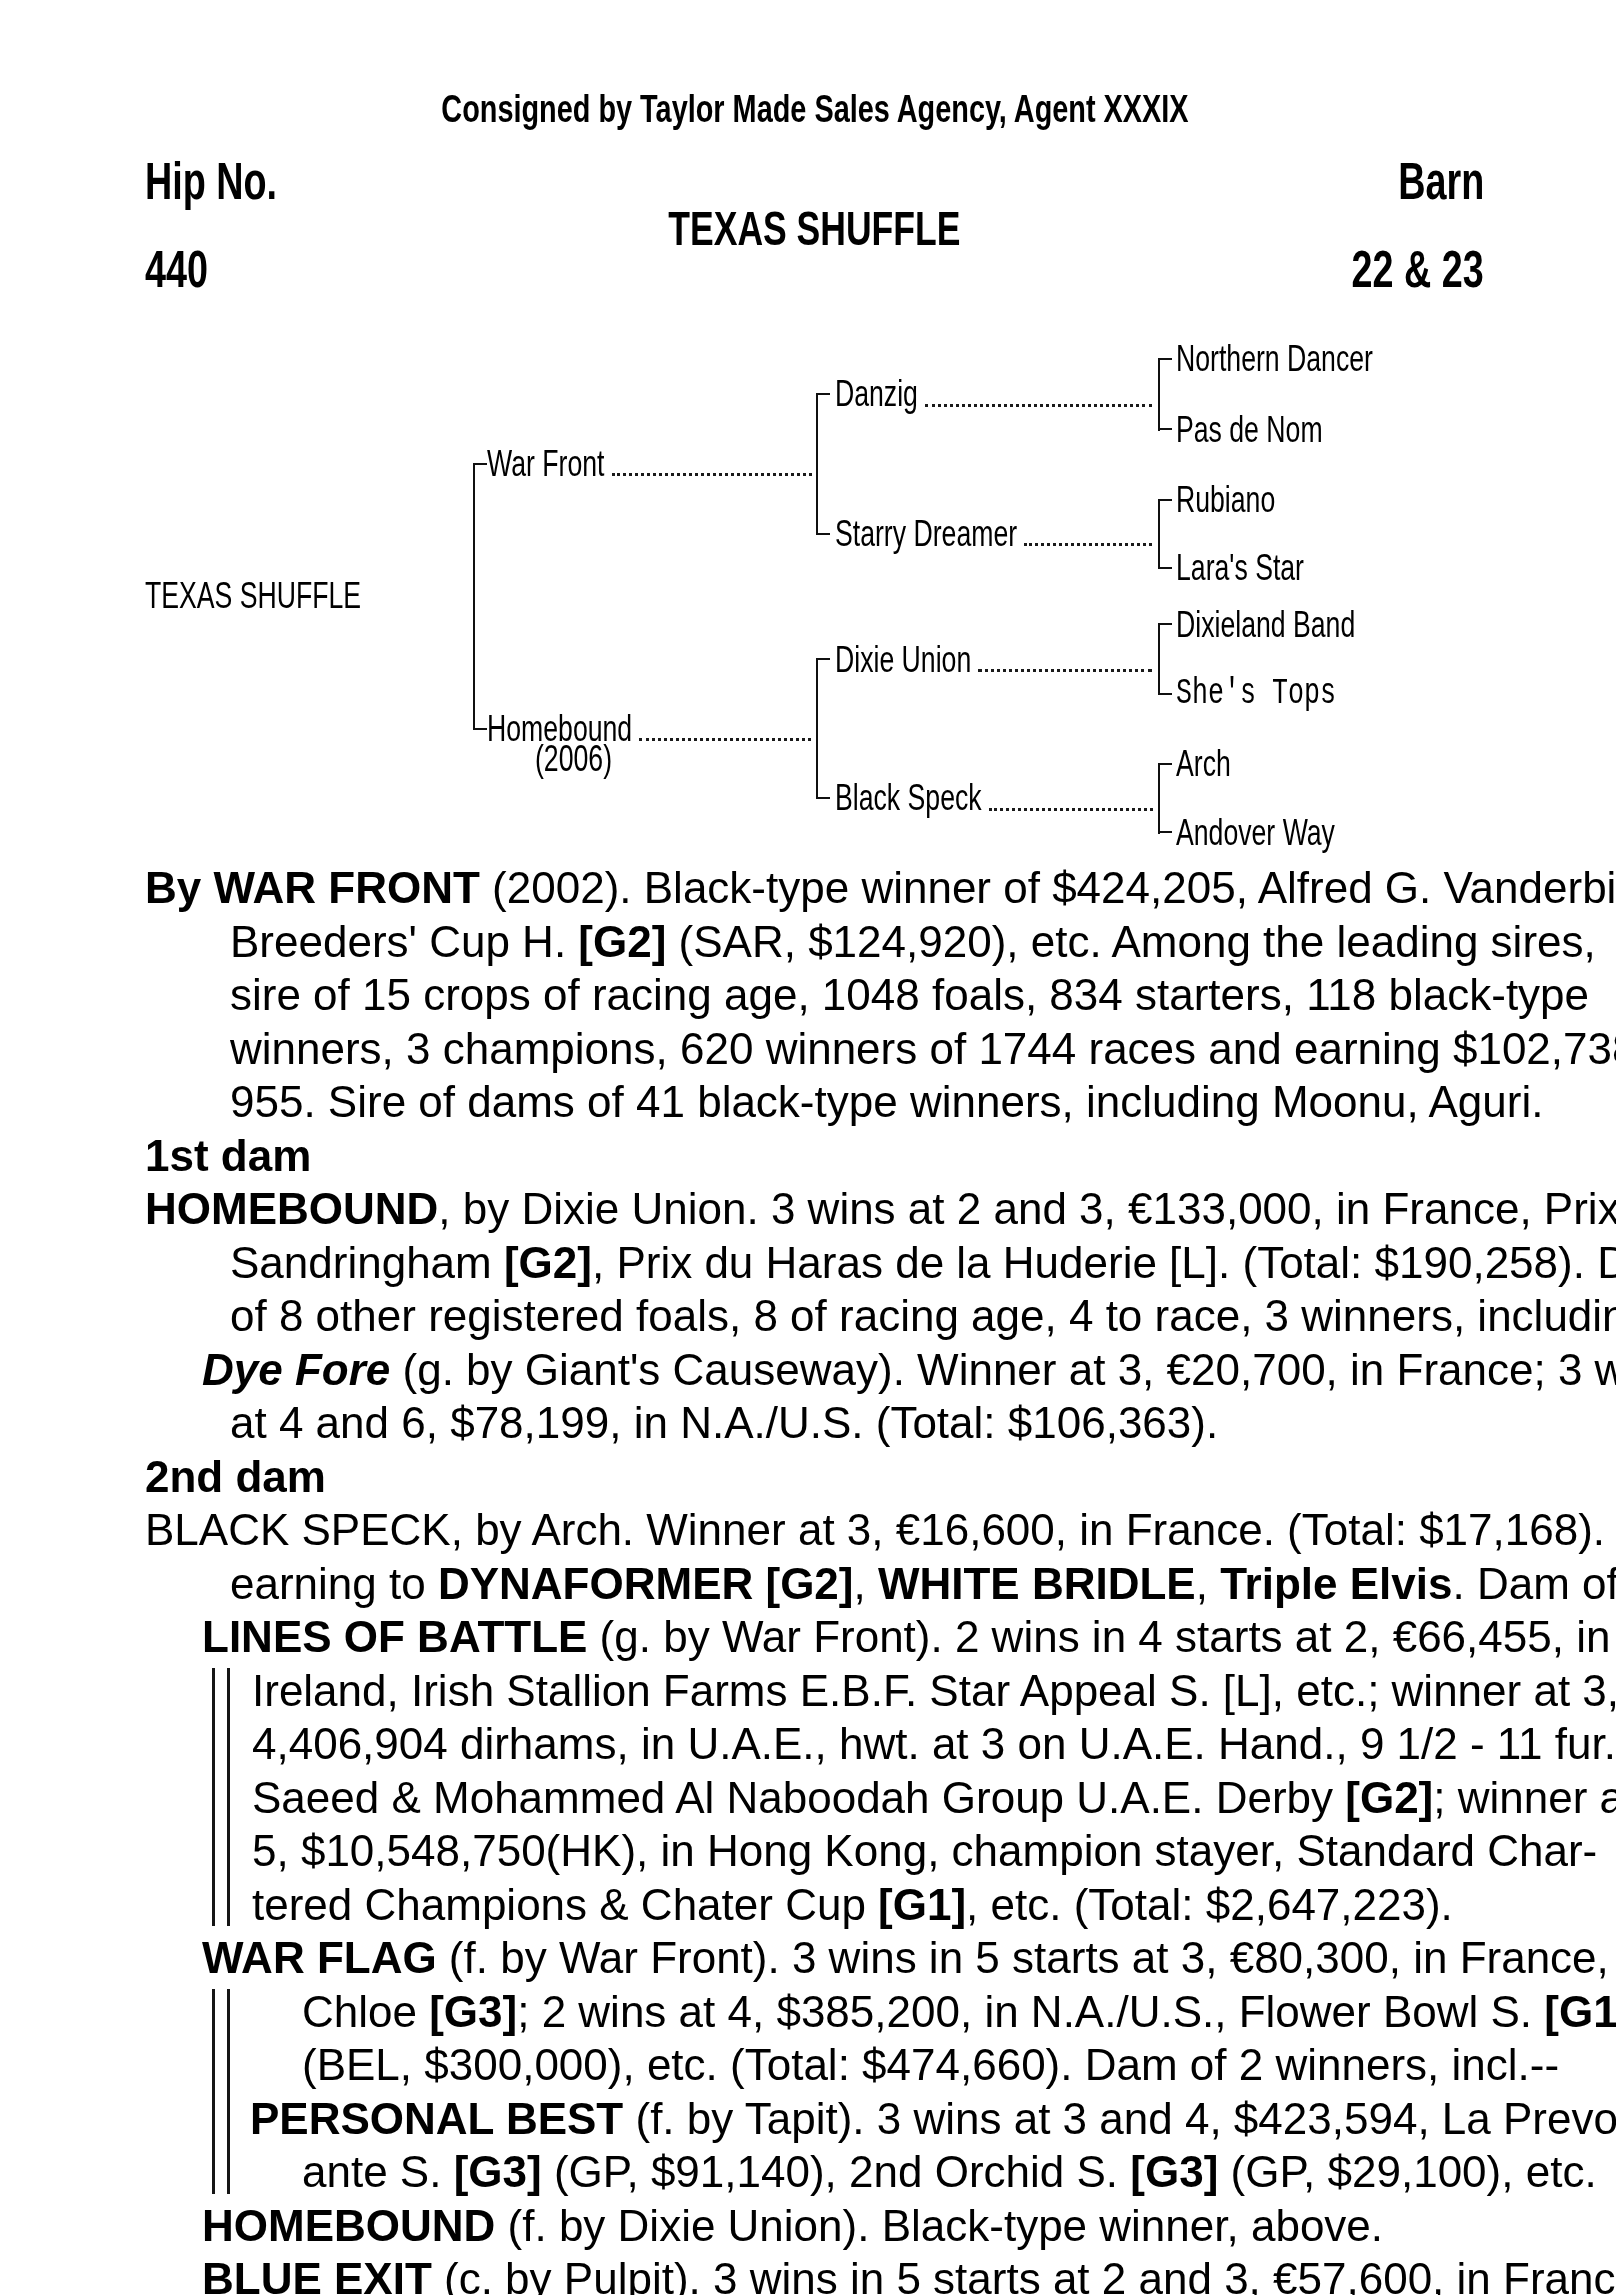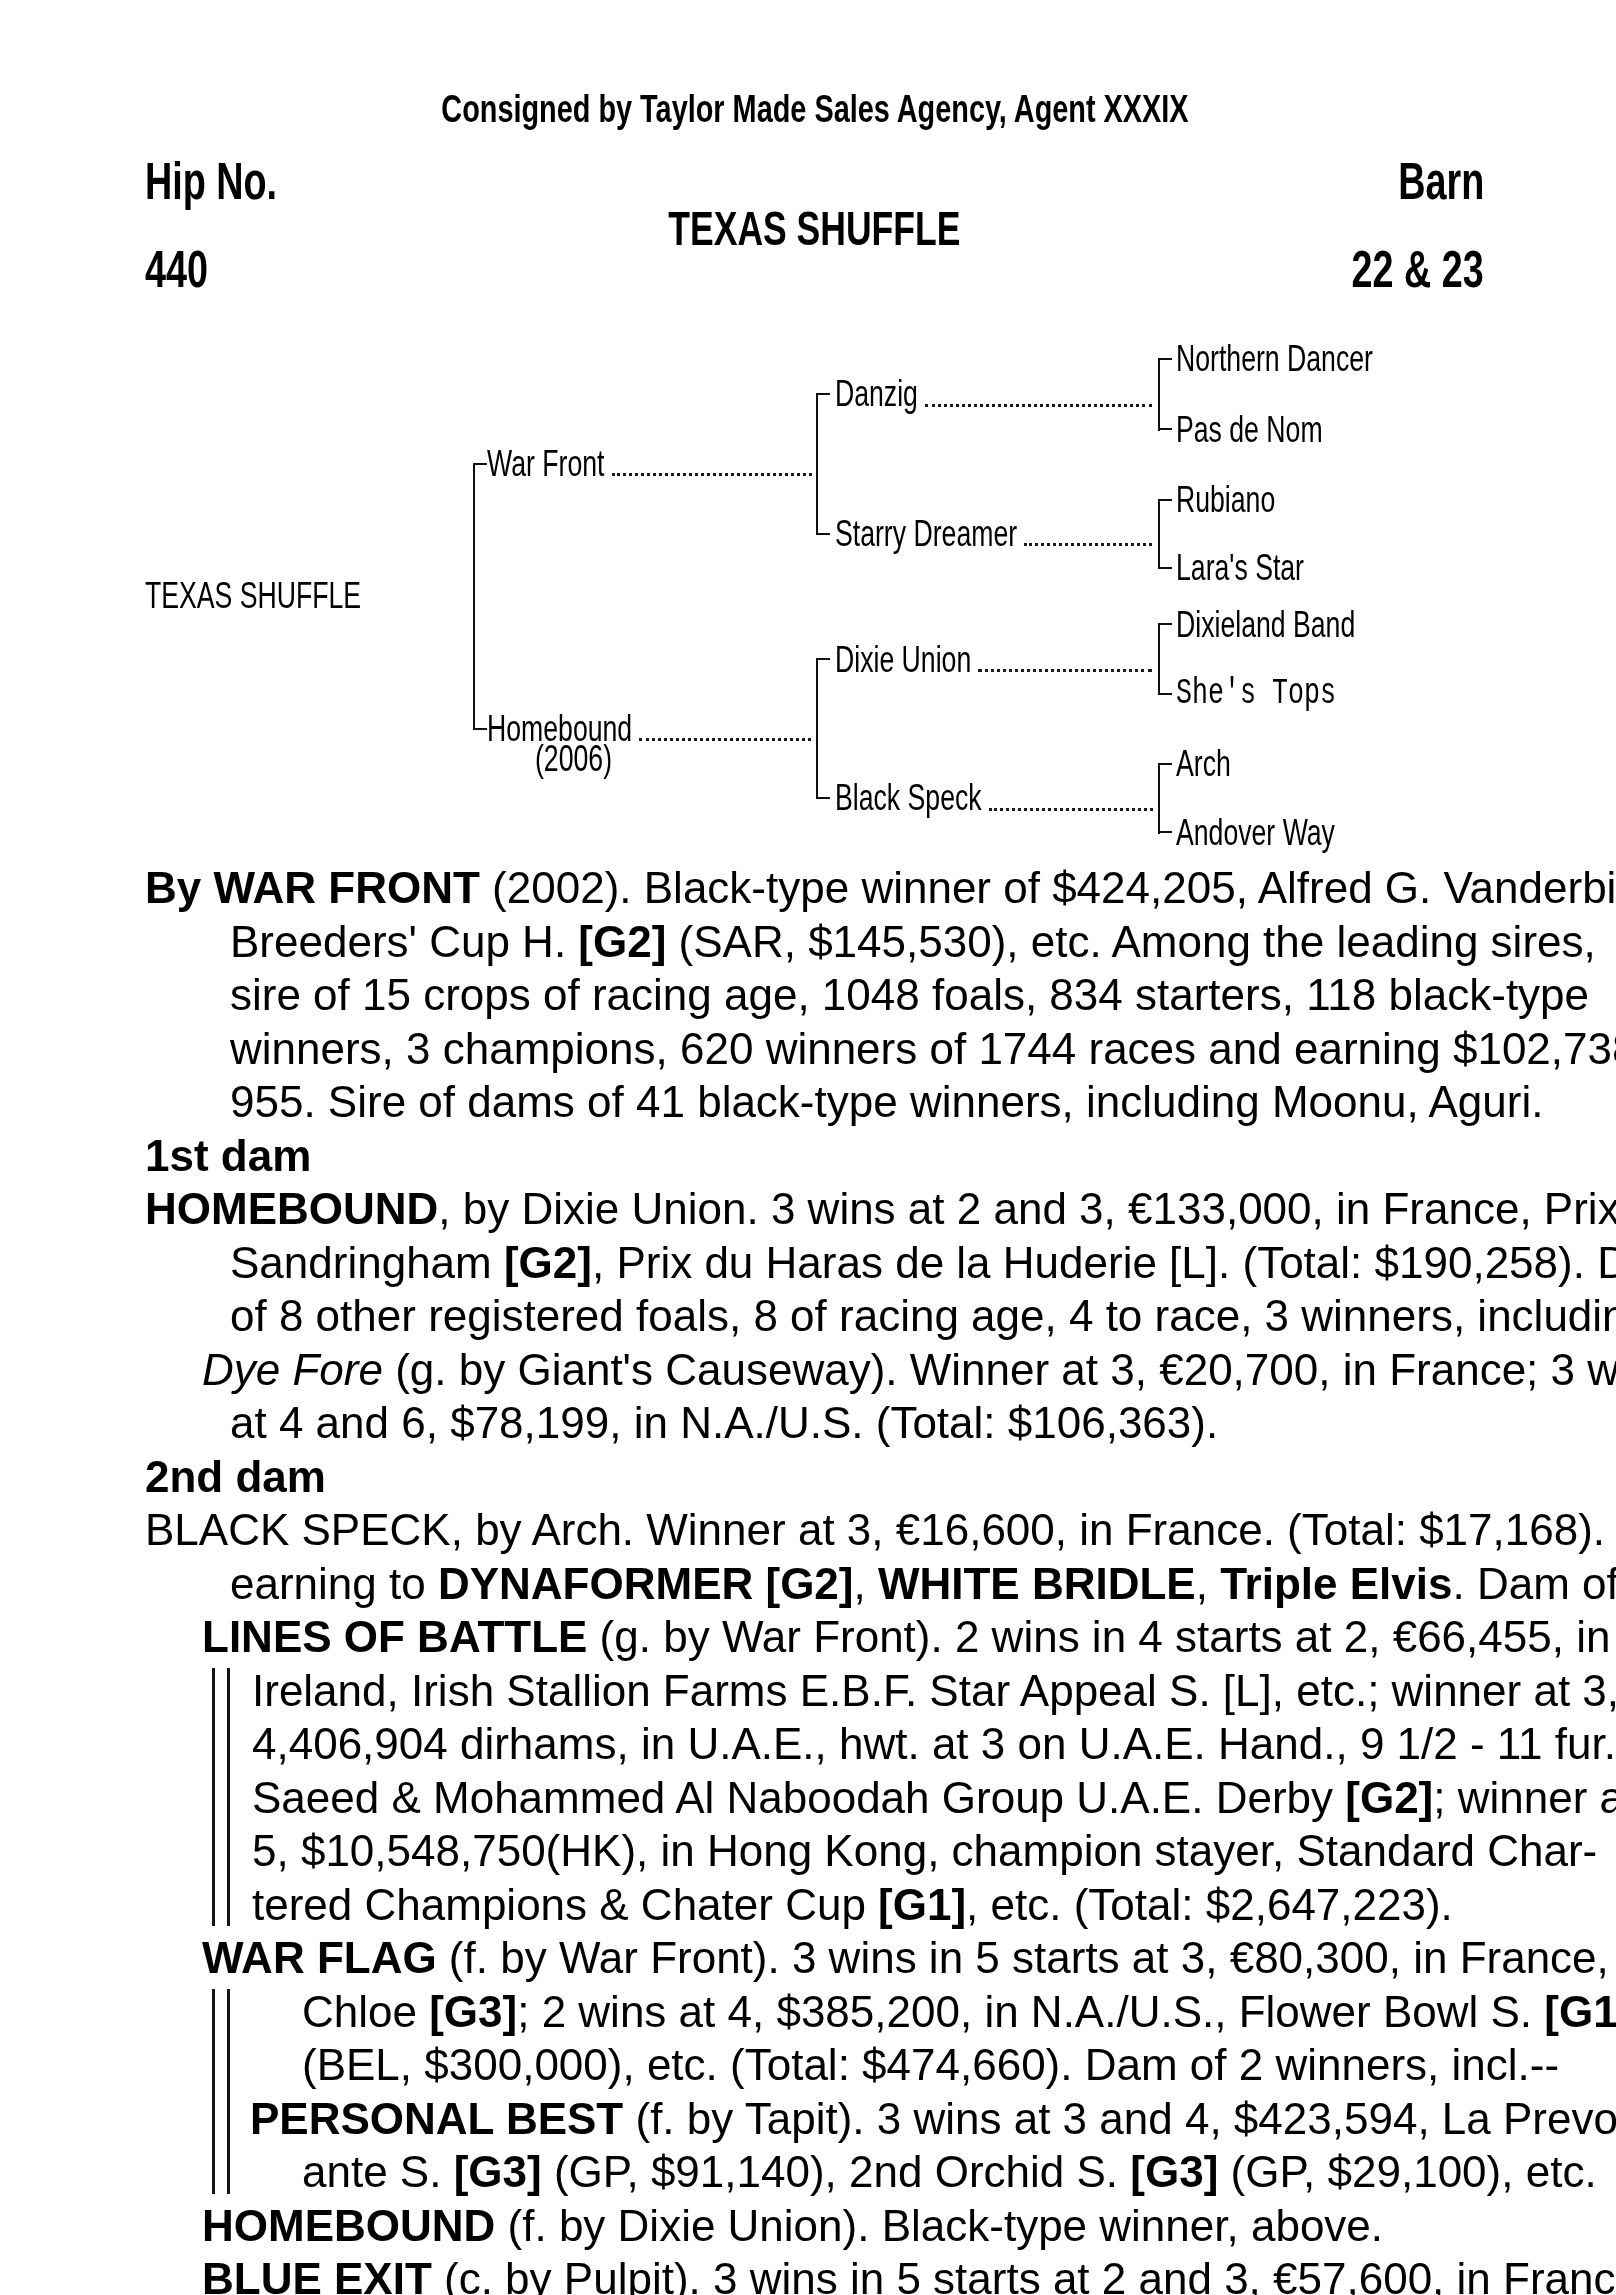--- a/index.html
+++ b/index.html
@@ -19,21 +19,21 @@
   
   .ped-label{position:absolute;font-size:36px;line-height:39px;white-space:nowrap;}
   .ped-label .cxl{transform:scaleX(0.74);}
   .vline{position:absolute;width:2.3px;background:#101010;}
   .tick{position:absolute;height:2.3px;background:#101010;}
   .leader{position:absolute;height:6.4px;border-bottom:3.7px dotted #1a1a1a;}
   
   .ln{position:absolute;font-size:44px;line-height:53px;white-space:nowrap;}
   .ln>span{display:inline;}
   .lnin{display:inline-block;transform:scaleX(0.74);transform-origin:0 50%;white-space:nowrap;}
-  .b{font-weight:bold;} .i{font-style:italic;}
+  .b{font-weight:bold;} .i{font-style:italic;font-weight:bold;}
   .ind-margin{left:145px;} .ind-hang{left:230px;} .ind-produce{left:202px;}
   .ind-pcont{left:252px;} .ind-sub{left:250px;} .ind-subcont{left:302px;}
   .bar{position:absolute;width:2.8px;background:#151515;}
 </style>
 </head>
 <body>
 
 <div class="page">
 
   <div class="hdr-center consigned" style="position:absolute;">
@@ -100,21 +100,21 @@
       <div class="vline" style="left: 1158px; top: 623px; height: 72px;"></div>
       <div class="tick" style="left: 1158px; top: 623px; width: 13.8px;"></div>
       <div class="tick" style="left: 1158px; top: 693px; width: 13.8px;"></div>
       <div class="vline" style="left: 1158px; top: 763px; height: 71px;"></div>
       <div class="tick" style="left: 1158px; top: 763px; width: 13.8px;"></div>
       <div class="tick" style="left: 1158px; top: 831px; width: 13.8px;"></div>
     </div>
 
   <div id="bodytext">
       <div class="ln ind-margin" style="top: 861px;"><span class="lnin"><span class="b">By WAR FRONT</span><span> (2002). Black-type winner of $424,205, Alfred G. Vanderbilt</span></span></div>
-      <div class="ln ind-hang" style="top: 915px;"><span class="lnin"><span>Breeders' Cup H. </span><span class="b">[G2]</span><span> (SAR, $145,530), etc. Among the leading sires,</span></span></div>
+      <div class="ln ind-hang" style="top: 915px;"><span class="lnin"><span>Breeders' Cup H. </span><span class="b">[G2]</span><span> (SAR, $124,920), etc. Among the leading sires,</span></span></div>
       <div class="ln ind-hang" style="top: 968px;"><span class="lnin"><span>sire of 15 crops of racing age, 1048 foals, 834 starters, 118 black-type</span></span></div>
       <div class="ln ind-hang" style="top: 1022px;"><span class="lnin"><span>winners, 3 champions, 620 winners of 1744 races and earning $102,738,-</span></span></div>
       <div class="ln ind-hang" style="top: 1075px;"><span class="lnin"><span>955. Sire of dams of 41 black-type winners, including Moonu, Aguri.</span></span></div>
       <div class="ln ind-margin" style="top: 1129px;"><span class="lnin"><span class="b">1st dam</span></span></div>
       <div class="ln ind-margin" style="top: 1182px;"><span class="lnin"><span class="b">HOMEBOUND</span><span>, by Dixie Union. 3 wins at 2 and 3, €133,000, in France, Prix de</span></span></div>
       <div class="ln ind-hang" style="top: 1236px;"><span class="lnin"><span>Sandringham </span><span class="b">[G2]</span><span>, Prix du Haras de la Huderie [L]. (Total: $190,258). Dam</span></span></div>
       <div class="ln ind-hang" style="top: 1289px;"><span class="lnin"><span>of 8 other registered foals, 8 of racing age, 4 to race, 3 winners, including--</span></span></div>
       <div class="ln ind-produce" style="top: 1343px;"><span class="lnin"><span class="i">Dye Fore</span><span> (g. by Giant's Causeway). Winner at 3, €20,700, in France; 3 wins</span></span></div>
       <div class="ln ind-hang" style="top: 1396px;"><span class="lnin"><span>at 4 and 6, $78,199, in N.A./U.S. (Total: $106,363).</span></span></div>
       <div class="ln ind-margin" style="top: 1450px;"><span class="lnin"><span class="b">2nd dam</span></span></div>

